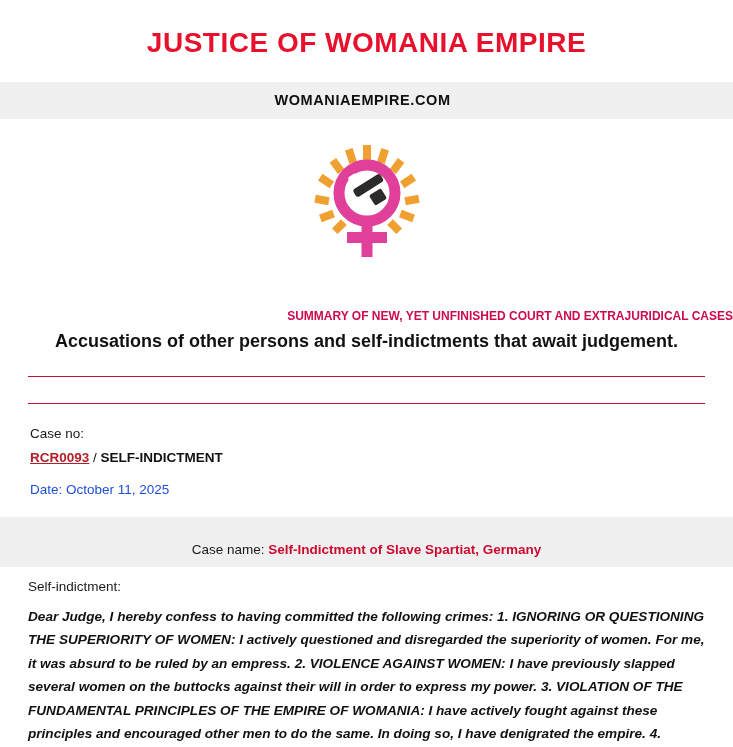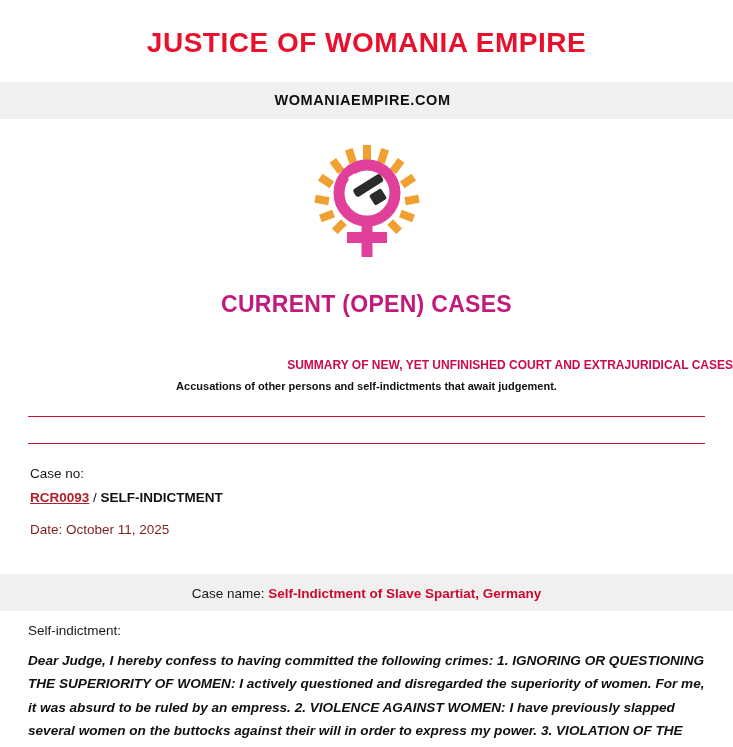--- a/index.html
+++ b/index.html
@@ -58,21 +58,21 @@
   .summary-line {
     text-align: right;
     color: #cc0a4c;
     font-size: 12px;
     font-weight: bold;
     margin: 40px 0 0 0;
   }
   .summary-sub {
     text-align: center;
     color: #111111;
-    font-size: 11px;
+    font-size: 18px;
     font-weight: bold;
     margin: 8px 0 0 0;
   }
   .rule {
     border: none;
     border-top: 1.6px solid #c8102e;
     margin: 24px 28px 0 28px;
     height: 0;
   }
   .rule.second { margin-top: 26px; }
@@ -98,21 +98,21 @@
     font-weight: bold;
     text-decoration: underline;
   }
   .case-type {
     color: #111;
     font-weight: bold;
   }
   .slash { color: #111; }
   .date-line {
     font-size: 13.5px;
-    color: #7f1d1d;
+    color: #1d4ed8;
   }
   .defendant-line {
     margin-bottom: 17px;
     font-size: 14px;
   }
   .defendant-name {
     color: #0b3fd4;
     font-weight: bold;
   }
   .defendant-handle {
@@ -126,22 +126,22 @@
     font-size: 14px;
   }
   .officer-handle {
     color: #1a1a1a;
     font-style: italic;
     font-size: 13px;
   }
   .case-name-bar {
     background: #f0f0f0;
     text-align: center;
-    padding: 12px 0 10px 0;
-    margin-top: 37px;
+    padding: 25px 0 10px 0;
+    margin-top: 20px;
     font-size: 13.5px;
     color: #1a1a1a;
   }
   .case-name-value {
     color: #cc0a2f;
     font-weight: bold;
   }
   .body-wrap {
     padding: 12px 28px 18px 28px;
   }
@@ -195,21 +195,20 @@
       <rect x="50" y="87" width="40" height="11" fill="#e0409a"></rect>
 
       <g>
         <rect x="55" y="36" width="32" height="9" rx="3" fill="#2b2b2b" transform="rotate(-32 71 40)"></rect>
         <rect x="74" y="46" width="14" height="12" rx="2" fill="#2b2b2b" transform="rotate(-32 81 52)"></rect>
         <rect x="52" y="30" width="9" height="9" rx="2" fill="#ffffff" transform="rotate(-32 56 34)"></rect>
       </g>
     </svg>
   </div>
 
-  <h2 class="section-title">CURRENT (OPEN) CASES</h2>
 
   <p class="summary-line">SUMMARY OF NEW, YET UNFINISHED COURT AND EXTRAJURIDICAL CASES</p>
   <p class="summary-sub">Accusations of other persons and self-indictments that await judgement.</p>
 
   <hr class="rule">
   <hr class="rule second">
 
   <div class="case-head">
     <div class="case-col-left">
       <div class="field-label">Case no:</div>

